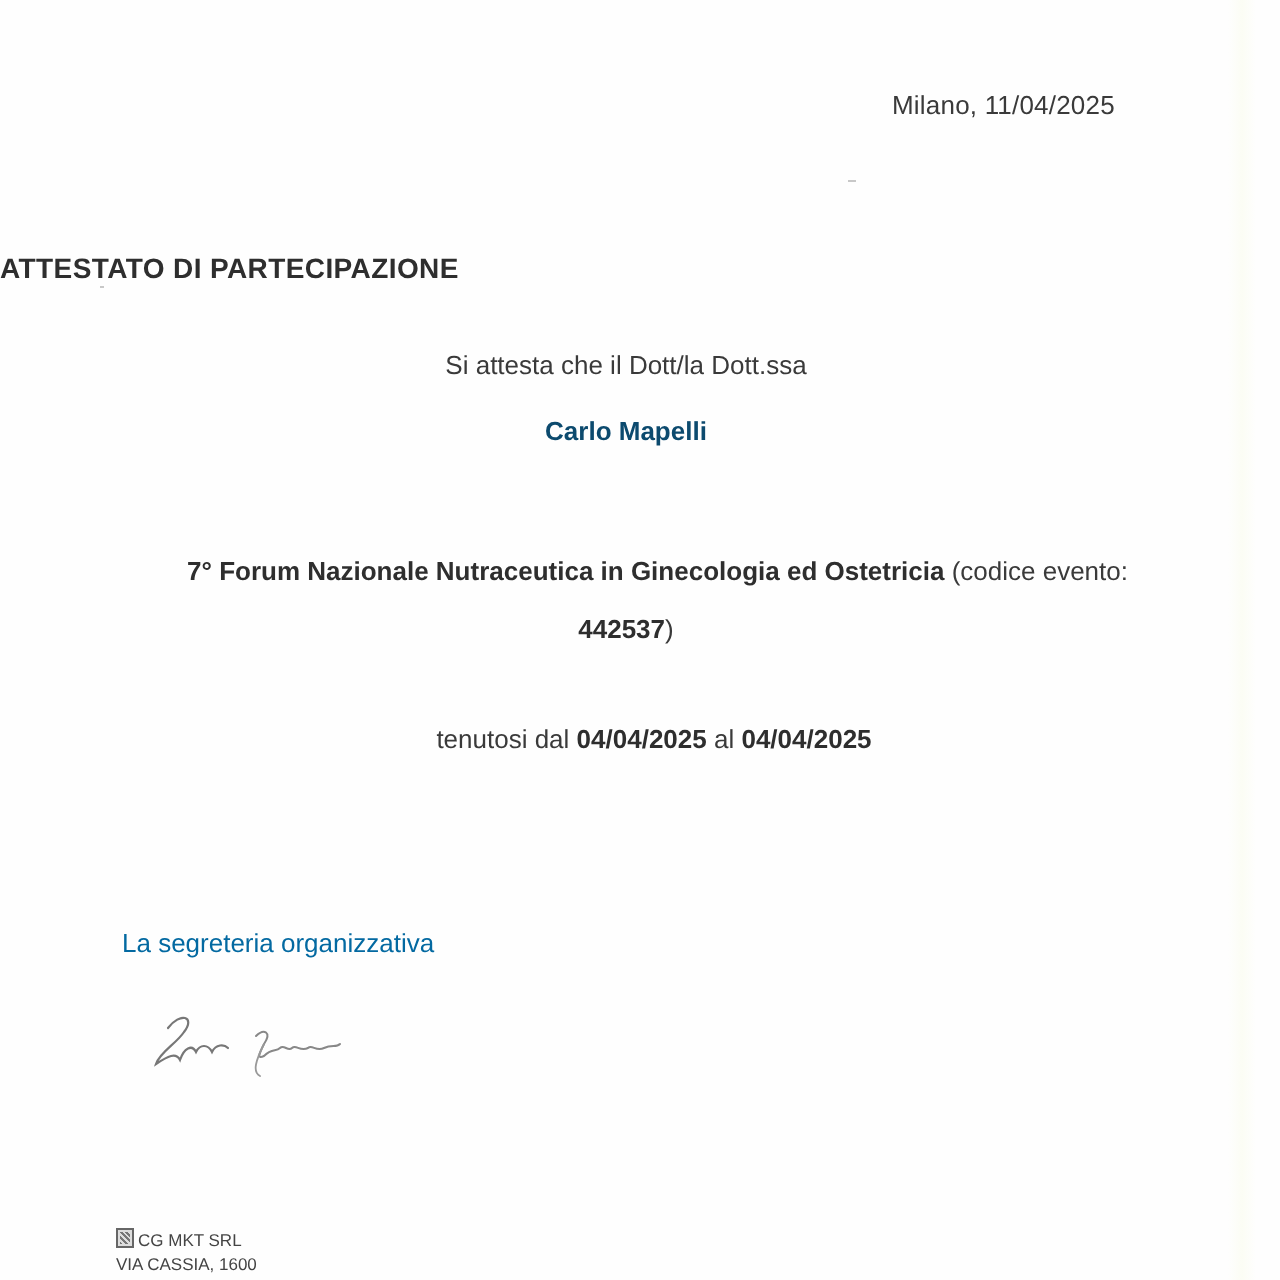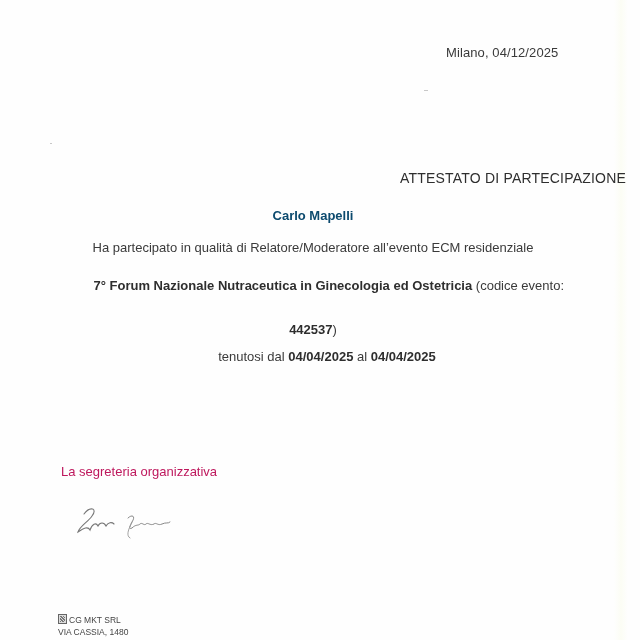--- a/index.html
+++ b/index.html
@@ -32,48 +32,47 @@
       left: 446px;
       font-size: 13px;
       color: #3a3a3a;
       letter-spacing: 0.1px;
     }
     .title {
       position: absolute;
       top: 126px;
       left: 0;
       width: 626px;
-      text-align: right;
+      text-align: left;
       font-size: 14px;
-      font-weight: normal;
+      font-weight: bold;
       color: #2e2e2e;
       letter-spacing: 0.2px;
-      margin-top: 44px;
     }
     .centered {
       position: absolute;
       left: 0;
       width: 626px;
       text-align: center;
       font-size: 13px;
       color: #3a3a3a;
     }
     .line-attesta { top: 175px; }
     .line-name { top: 208px; font-weight: bold; color: #0c4a6e; }
     .line-role { top: 240px; }
     .line-event { top: 278px; left: 72px; width: 492px; text-align: right; }
-    .line-code { top: 322px; text-align: center; }
-    .line-dates { top: 349px; left: 14px; }
+    .line-code { top: 307px; text-align: center; }
+    .line-dates { top: 362px; left: 14px; }
     .b { font-weight: bold; color: #2e2e2e; }
     .org-label {
       position: absolute;
       top: 464px;
       left: 61px;
       font-size: 13px;
-      color: #be185d;
+      color: #0369a1;
       text-align: right;
     }
     .signature {
       position: absolute;
       top: 500px;
       left: 70px;
       width: 110px;
       height: 50px;
     }
     .footer {
@@ -110,28 +109,28 @@
     }
   </style>
 </head>
 <body>
 
 <div class="page">
   <div class="scan-edge"></div>
   <div class="speck" style="top:90px;left:424px;"></div>
   <div class="speck" style="top:143px;left:50px;width:2px;"></div>
 
-  <div class="place-date">Milano, 04/12/2025</div>
+  <div class="place-date">Milano, 11/04/2025</div>
 
   <div class="title">ATTESTATO DI PARTECIPAZIONE</div>
 
+  <div class="centered line-attesta">Si attesta che il Dott/la Dott.ssa</div>
 
   <div class="centered line-name">Carlo Mapelli</div>
 
-  <div class="centered line-role">Ha partecipato in qualità di Relatore/Moderatore all’evento ECM residenziale</div>
 
   <div class="centered line-event">
     <span class="b">7° Forum Nazionale Nutraceutica in Ginecologia ed Ostetricia</span><span> (codice evento:</span>
   </div>
 
   <div class="centered line-code">
     <span class="b">442537</span><span>)</span>
   </div>
 
   <div class="centered line-dates">
@@ -144,15 +143,15 @@
   <svg class="signature" viewBox="0 0 110 50">
     <path d="M14 14 C20 6, 28 8, 22 16 C18 22, 10 26, 8 32 C14 28, 18 26, 20 30 C22 24, 26 22, 28 26 C30 22, 34 22, 36 26 C38 22, 42 22, 44 24" fill="none" stroke="#777" stroke-width="1.1" stroke-linecap="round"></path>
     <path d="M58 18 C62 14, 66 16, 62 22 C60 26, 58 30, 62 28 C66 24, 68 26, 70 24 C72 22, 74 26, 76 24 C78 22, 80 26, 84 24 C86 22, 88 26, 92 24 C96 22, 98 24, 100 22" fill="none" stroke="#888" stroke-width="1" stroke-linecap="round"></path>
     <path d="M62 22 C58 30, 56 36, 60 38" fill="none" stroke="#999" stroke-width="0.9" stroke-linecap="round"></path>
   </svg>
 
   <div class="footer">
     <div>
       <span class="footer-logo"></span><span>CG MKT SRL</span>
     </div>
-    <div>VIA CASSIA, 1480</div>
+    <div>VIA CASSIA, 1600</div>
   </div>
 </div>
 
 </body></html>

